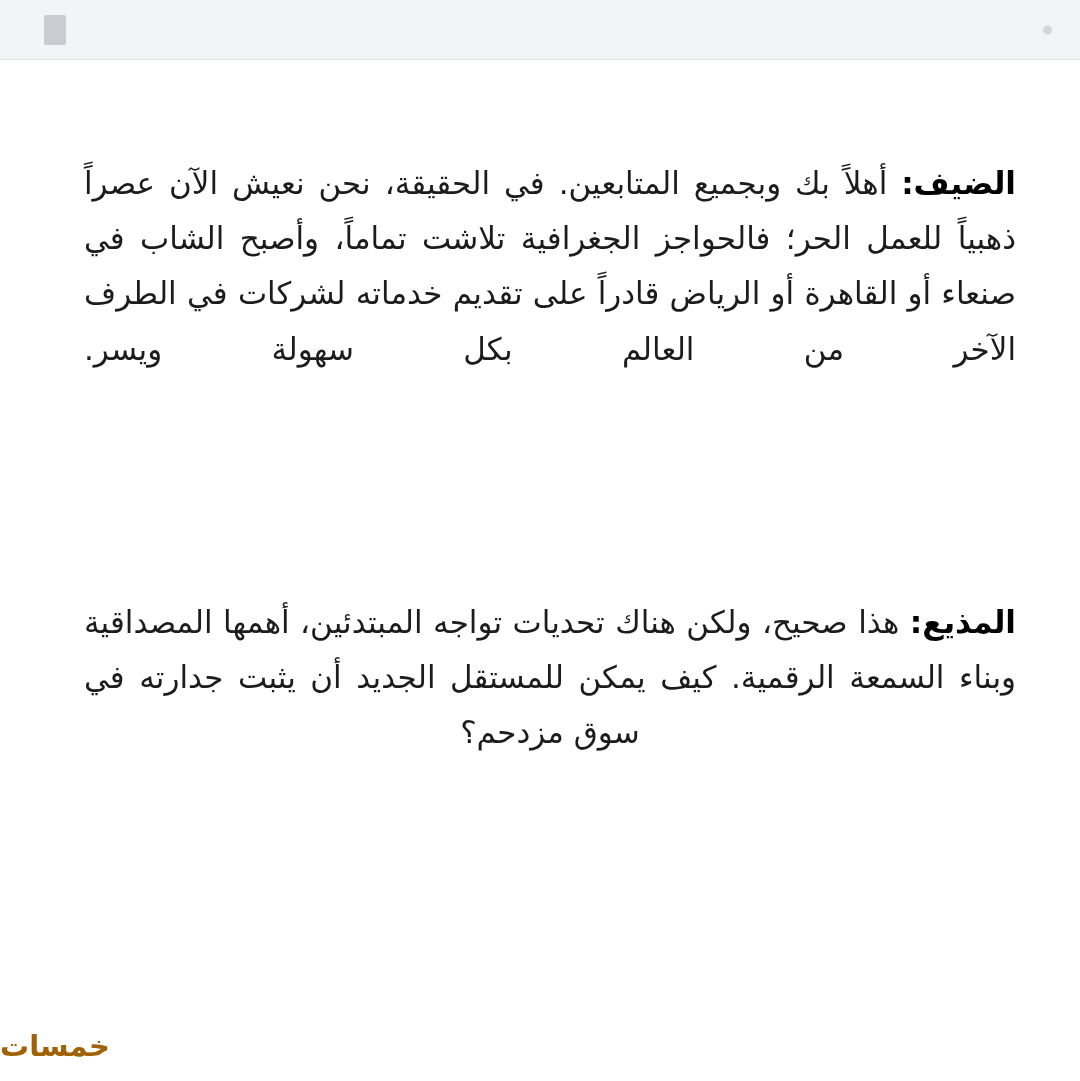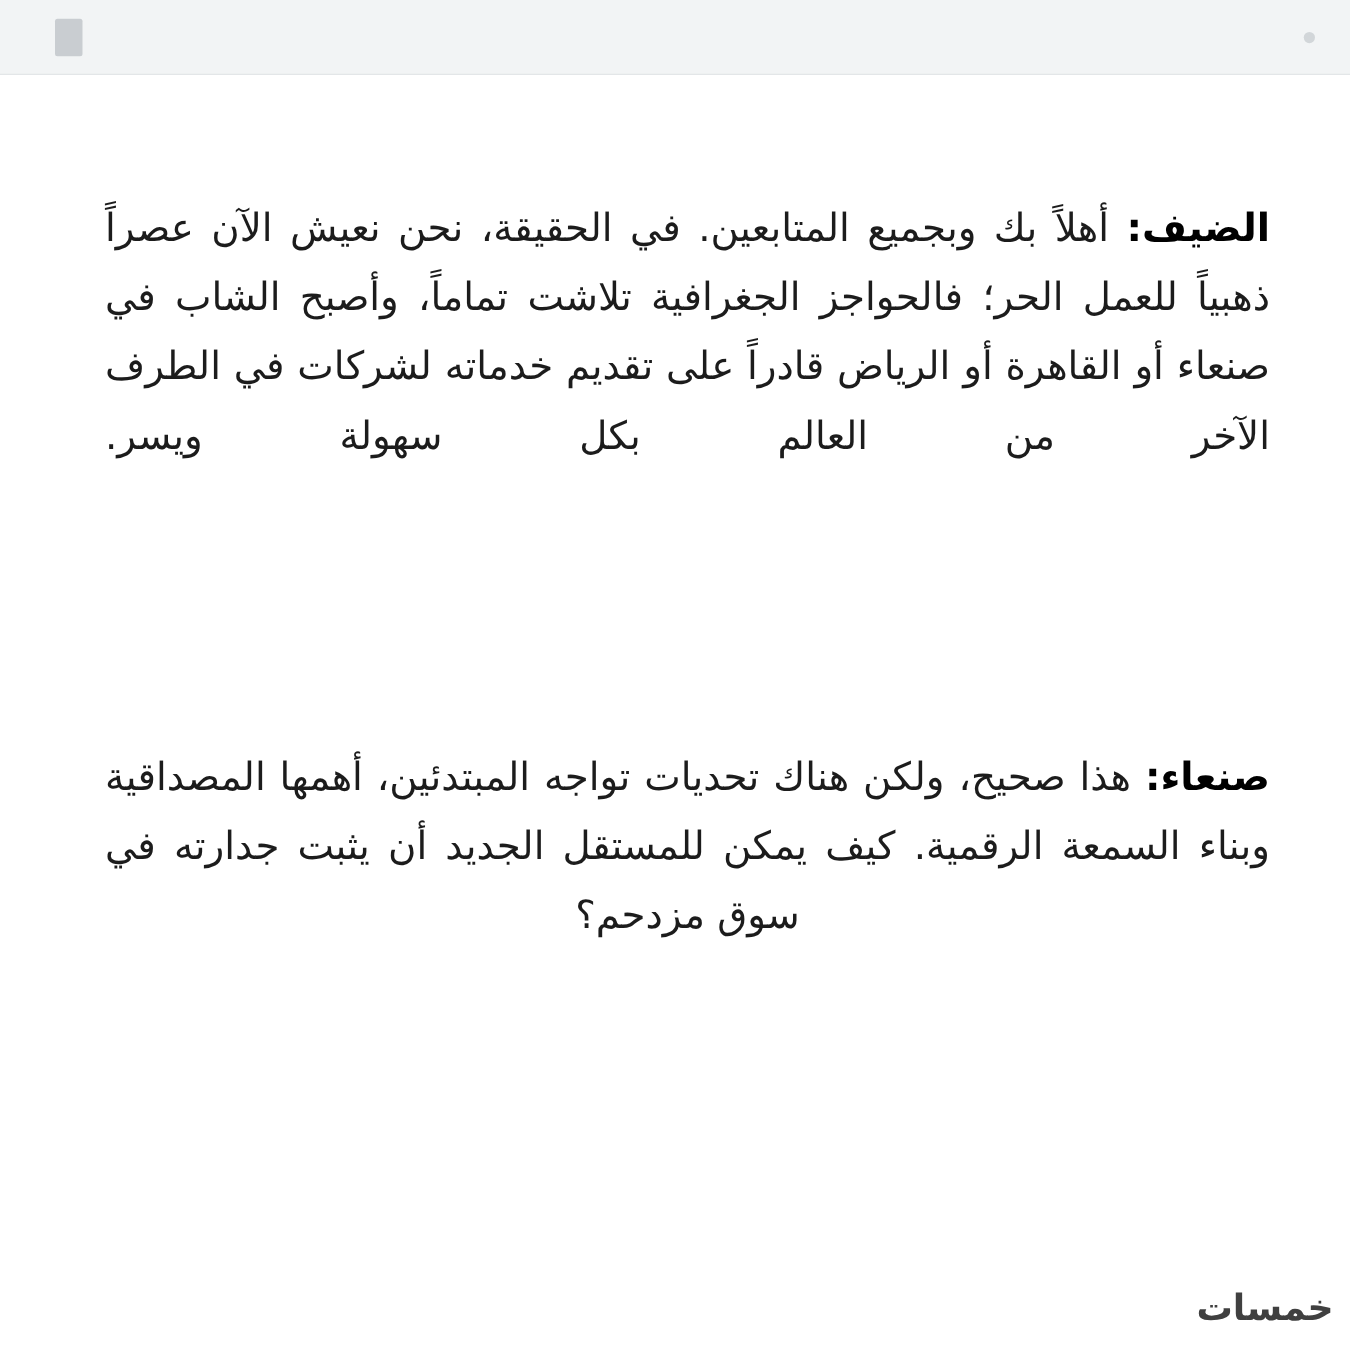--- a/index.html
+++ b/index.html
@@ -90,22 +90,22 @@
   .gap {
     height: 218px;
   }
 
   
   .watermark {
     position: absolute;
     bottom: 18px;
     left: 0;
     right: 13px;
-    text-align: right;
-    color: #404040;
+    text-align: left;
+    color: #a16207;
     font-size: 29px;
     font-weight: bold;
     letter-spacing: 2px;
     direction: rtl;
     user-select: none;
   }
 </style>
 </head>
 <body>
 
@@ -118,18 +118,18 @@
   </div>
 </div>
 
 <div class="page">
   <div class="content">
 
     <p class="para"><span class="speaker">الضيف:</span><span> أهلاً بك وبجميع المتابعين. في الحقيقة، نحن نعيش الآن عصراً ذهبياً للعمل الحر؛ فالحواجز الجغرافية تلاشت تماماً، وأصبح الشاب في صنعاء أو القاهرة أو الرياض قادراً على تقديم خدماته لشركات في الطرف الآخر من العالم بكل سهولة ويسر.</span></p>
 
     <div class="gap"></div>
 
-    <p class="para last-natural"><span class="speaker">صنعاء:</span><span> هذا صحيح، ولكن هناك تحديات تواجه المبتدئين، أهمها المصداقية وبناء السمعة الرقمية. كيف يمكن للمستقل الجديد أن يثبت جدارته في سوق مزدحم؟</span></p>
+    <p class="para last-natural"><span class="speaker">المذيع:</span><span> هذا صحيح، ولكن هناك تحديات تواجه المبتدئين، أهمها المصداقية وبناء السمعة الرقمية. كيف يمكن للمستقل الجديد أن يثبت جدارته في سوق مزدحم؟</span></p>
 
   </div>
 
   <div class="watermark">خمسات</div>
 </div>
 
 </body></html>

